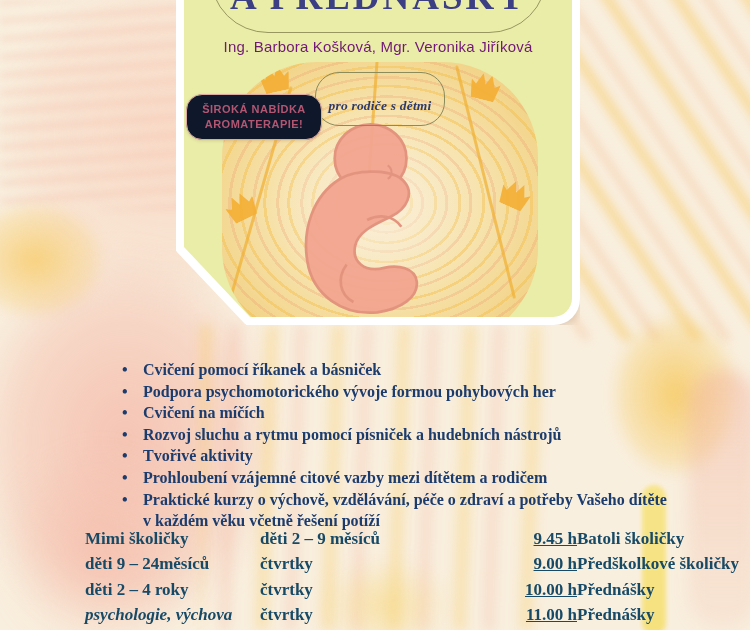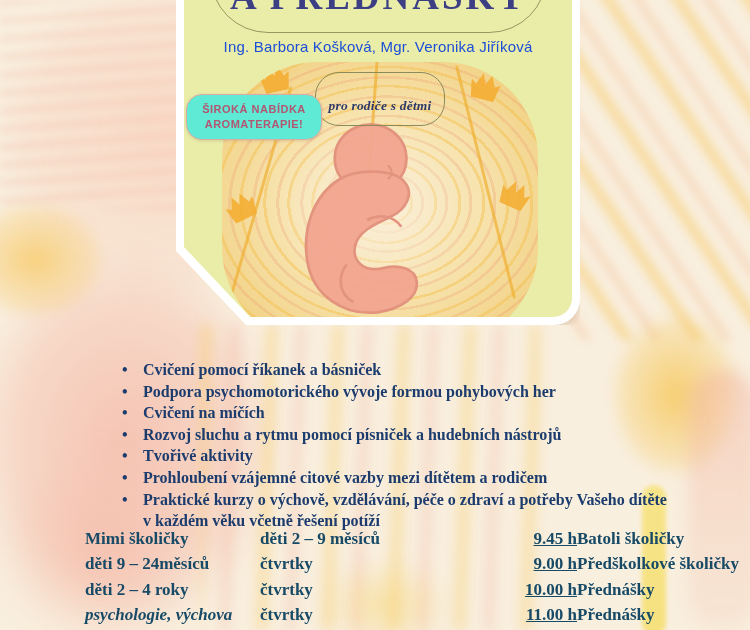--- a/index.html
+++ b/index.html
@@ -44,39 +44,39 @@
   .card-outer{position:absolute;left:176px;top:-60px;width:404px;height:385px;background:#ffffff;
     border-radius:26px;box-shadow:0 3px 9px rgba(150,110,80,.28);
     clip-path:polygon(0 0,100% 0,100% 100%,70px 100%,0 calc(100% - 74px));}
   .card-inner{position:absolute;inset:8px;background:#e9eda8;border-radius:19px;overflow:hidden;
     clip-path:polygon(0 0,100% 0,100% 100%,66px 100%,0 calc(100% - 70px));}
   .title-ring{position:absolute;left:26px;top:-45px;width:337px;height:130px;
     border:1.5px solid #97975f;border-radius:58px;}
   .card-title{position:absolute;left:18px;top:28px;width:353px;text-align:center;
     font:700 37px/42px "Liberation Serif",serif;color:#3d3f85;letter-spacing:3px;}
   .authors{position:absolute;left:0;top:90px;width:100%;text-align:center;
-    font:500 15px/18px "Liberation Sans",sans-serif;color:#1d4ed8;letter-spacing:.2px;}
+    font:500 15px/18px "Liberation Sans",sans-serif;color:#701a75;letter-spacing:.2px;}
 
   
   .womb{position:absolute;left:38px;top:114px;width:316px;height:282px;border-radius:96px;overflow:hidden;
     background:
       radial-gradient(42% 46% at 48% 52%,rgba(250,238,214,.92),rgba(250,238,214,0) 72%),
       repeating-radial-gradient(ellipse 150% 135% at 52% 50%,rgba(244,186,64,.40) 0 3px,rgba(252,243,222,0) 3px 11px,rgba(236,148,104,.25) 11px 14px,rgba(252,243,222,0) 14px 24px),
       radial-gradient(ellipse at 50% 50%,#f9eccd 0%,#f7e3ae 45%,#f3d68f 75%,#efc873 100%);}
   .stem{position:absolute;width:3px;background:rgba(240,175,50,.70);border-radius:2px;filter:blur(.5px);}
   .tulip{position:absolute;width:30px;height:26px;background:#f4ae34;opacity:.9;filter:blur(.4px);
     clip-path:polygon(12% 100%,0 30%,18% 45%,35% 0,50% 40%,65% 0,82% 45%,100% 30%,88% 100%);}
   .fetus{position:absolute;left:66px;top:52px;width:172px;height:212px;filter:blur(.3px);}
 
   
   .audience-bubble{position:absolute;left:131px;top:124px;width:130px;height:54px;
     border:1.5px solid #8b8b5c;border-radius:24px;}
   .audience-bubble span{display:block;margin-top:25px;text-align:center;
     font:700 italic 13.5px/16px "Liberation Serif",serif;color:#2e3a6a;letter-spacing:.2px;}
-  .aroma-badge{position:absolute;left:2px;top:146px;width:136px;height:46px;background:#5eead4;
+  .aroma-badge{position:absolute;left:2px;top:146px;width:136px;height:46px;background:#0f172a;
     border:1px solid #dcaaa4;border-radius:16px;box-shadow:0 1px 3px rgba(160,110,90,.25);
     display:flex;flex-direction:column;justify-content:center;text-align:center;
     font:700 11px/15px "Liberation Sans",sans-serif;color:#b25672;letter-spacing:.5px;}
 
   
   .bullets{position:absolute;left:112px;top:351px;width:558px;list-style:none;margin:8px;padding:0;
     font:700 16px/21.6px "Liberation Serif",serif;color:#1c3c6e;}
   .bullets li{position:relative;padding-left:23px;}
   .bullets li::before{content:"\2022";position:absolute;left:2px;}
 

